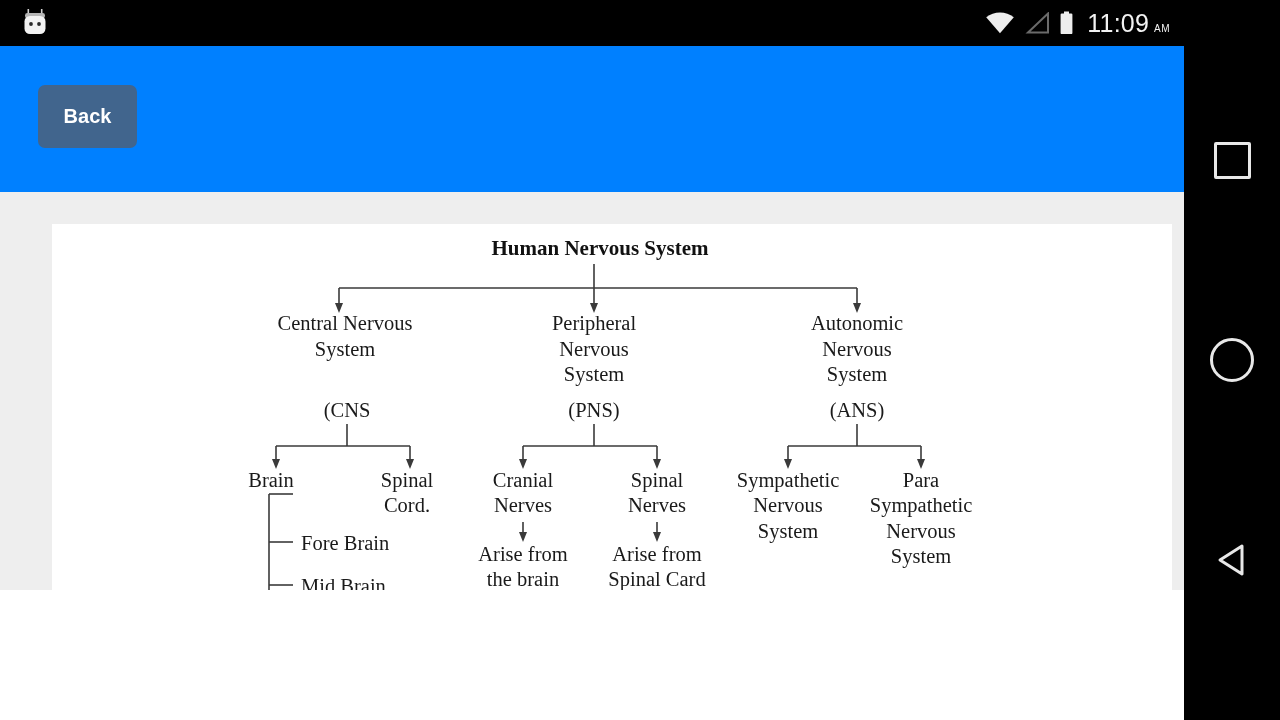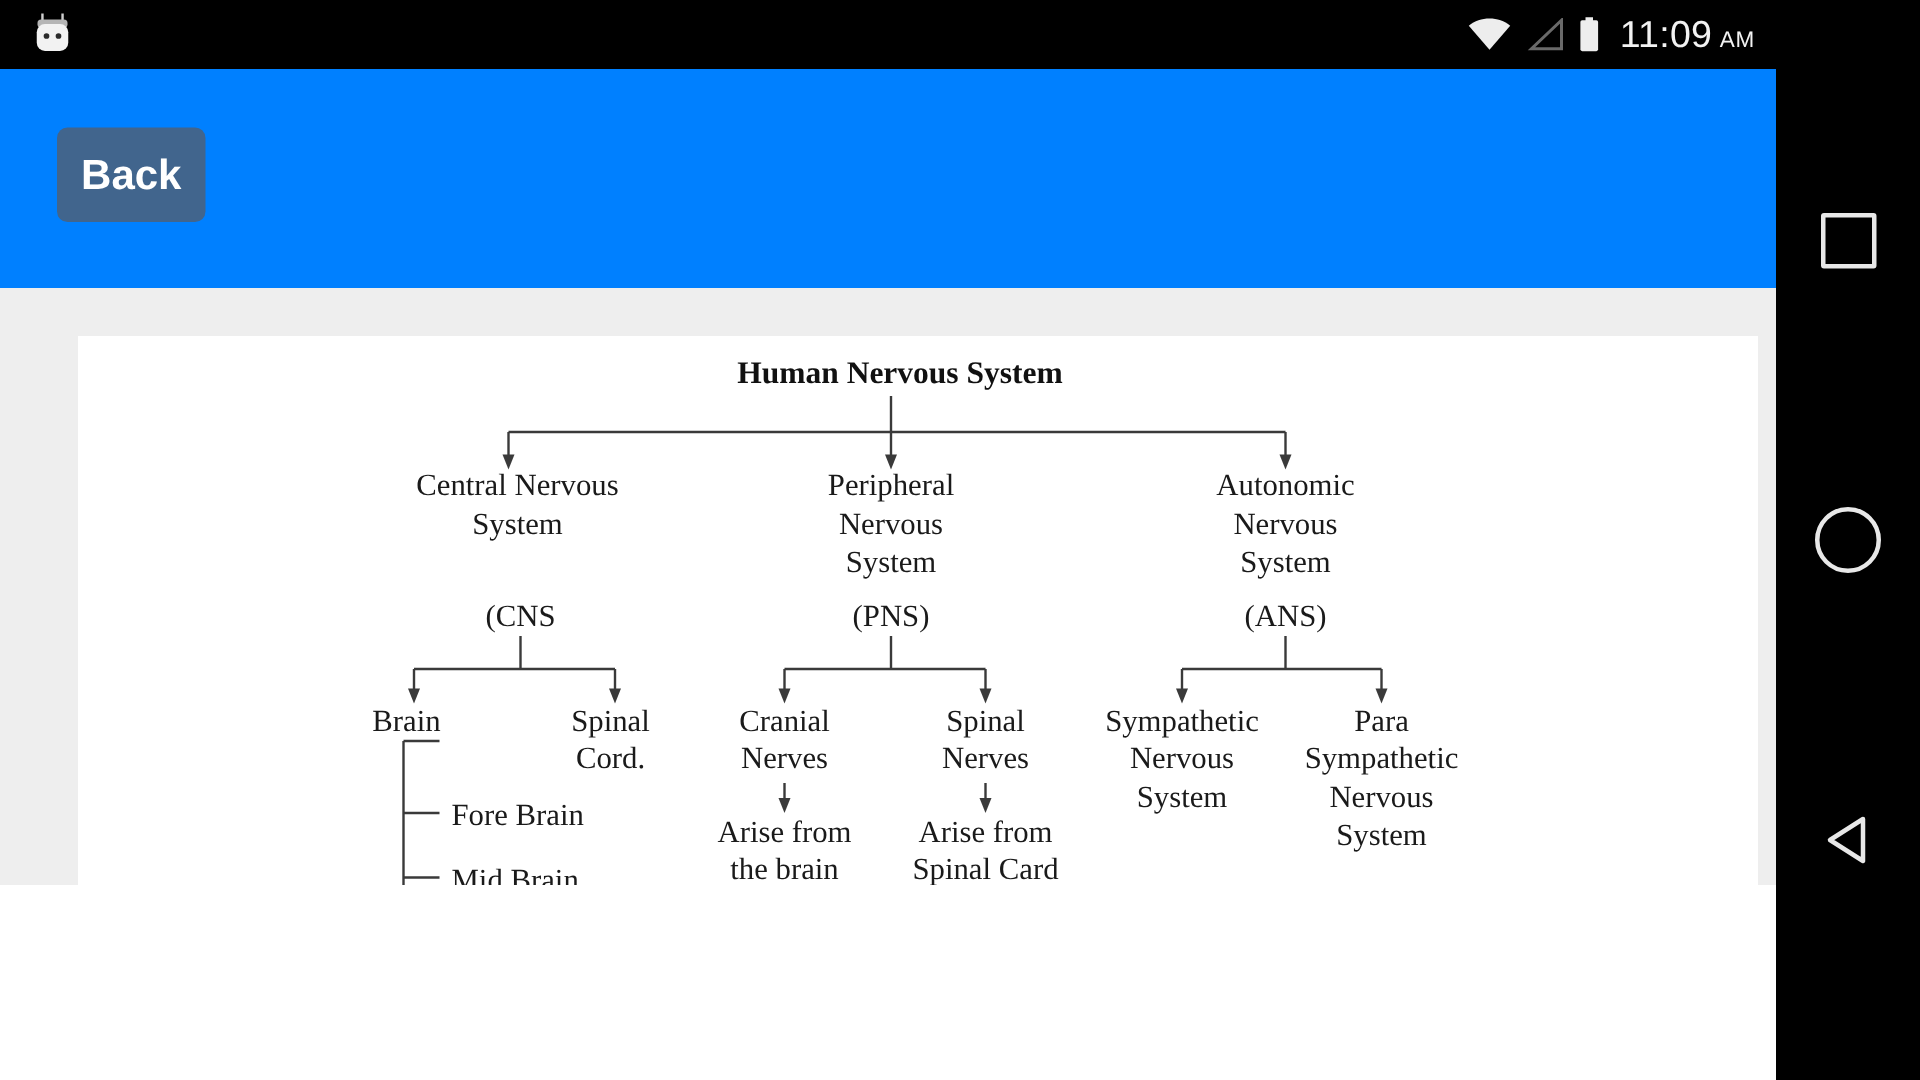--- a/index.html
+++ b/index.html
@@ -24,30 +24,30 @@
   #status-right{
     position:absolute;right:14px;top:0;height:46px;
     display:flex;align-items:center;gap:9px;
   }
   .sb-icon{display:block;}
   #clock{
     color:#f2f2f2;font-size:25px;letter-spacing:0.2px;
     font-family:"Liberation Sans",sans-serif;
     display:flex;align-items:baseline;gap:5px;margin-left:4px;
   }
-  #clock .ampm{font-size:15px;letter-spacing:0.5px;}
+  #clock .ampm{font-size:10px;letter-spacing:0.5px;}
 
   
   #appbar{
     position:absolute;left:0;top:46px;width:1184px;height:146px;background:#0080ff;
   }
   #back-button{
     position:absolute;left:38px;top:39px;width:99px;height:63px;
     background:#41658d;border-radius:7px;border:none;
-    color:#ffffff;font-size:28px;font-weight:bold;
+    color:#ffffff;font-size:20px;font-weight:bold;
     font-family:"Liberation Sans",sans-serif;
     display:flex;align-items:center;justify-content:center;
     cursor:pointer;padding:0;
   }
 
   
   #content-band{
     position:absolute;left:0;top:192px;width:1184px;height:398px;background:#eeeeee;
   }
   #card{

